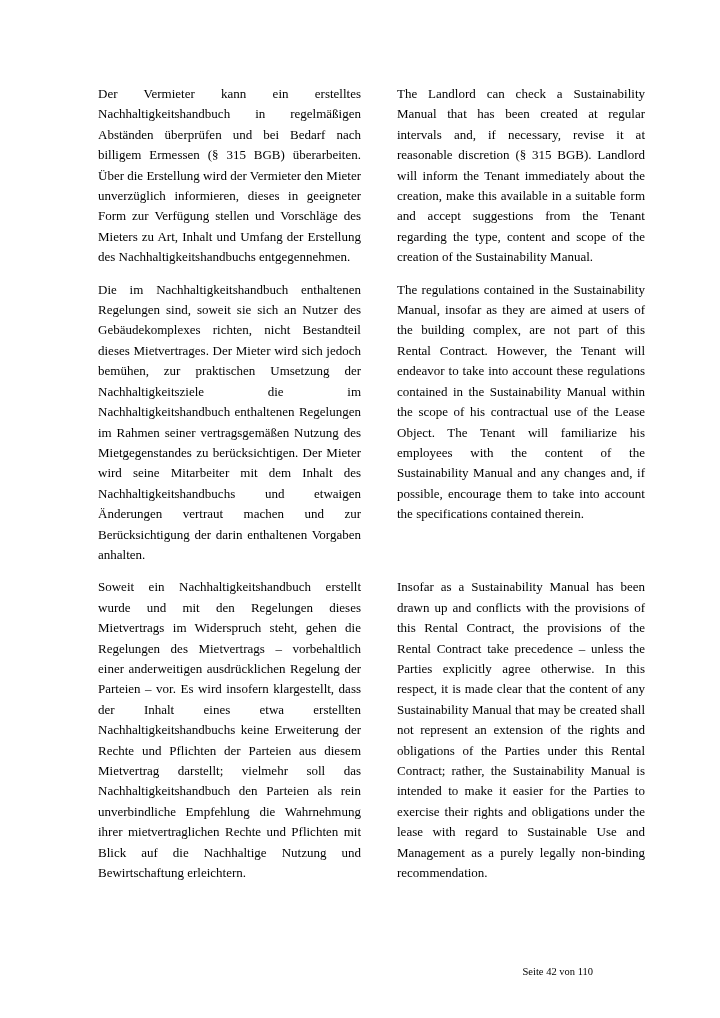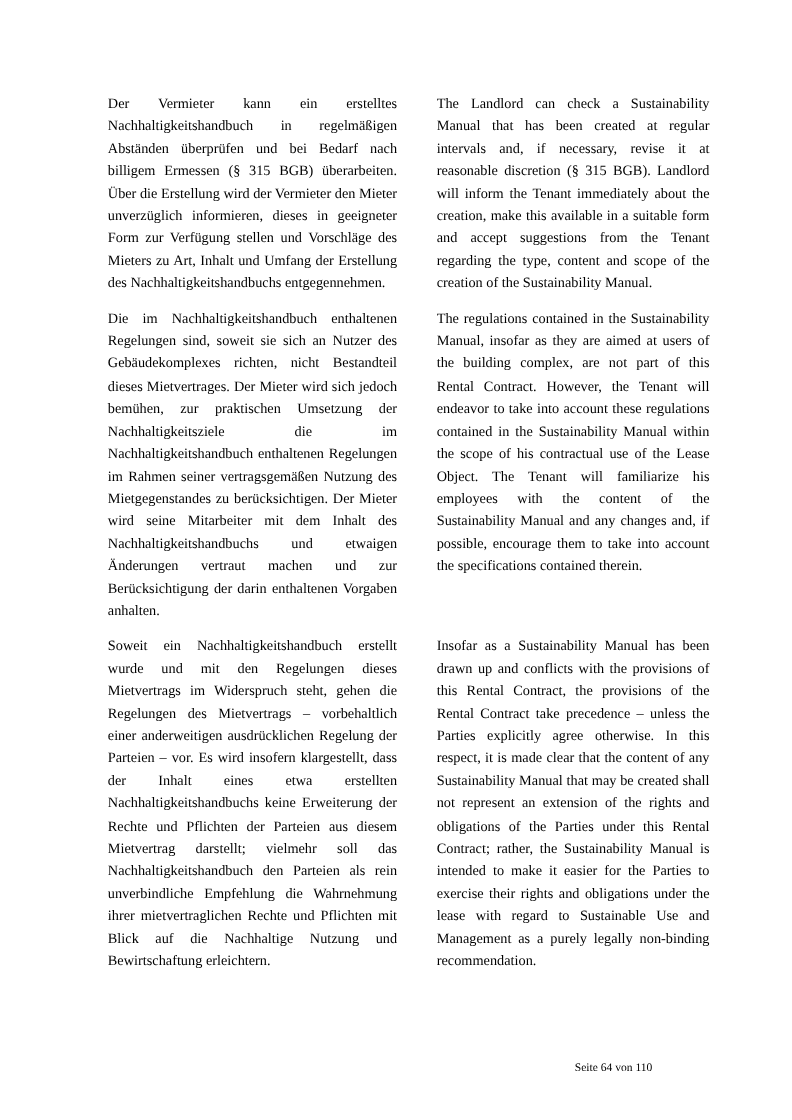--- a/index.html
+++ b/index.html
@@ -69,14 +69,14 @@
       <div class="cell en" lang="en">The regulations contained in the Sustainability Manual, insofar as they are aimed at users of the building complex, are not part of this Rental Contract. However, the Tenant will endeavor to take into account these regulations contained in the Sustainability Manual within the scope of his contractual use of the Lease Object. The Tenant will familiarize his employees with the content of the Sustainability Manual and any changes and, if possible, encourage them to take into account the specifications contained therein.</div>
     </div>
 
     <div class="row">
       <div class="cell de" lang="de">Soweit ein Nachhaltigkeitshandbuch erstellt wurde und mit den Regelungen dieses Mietvertrags im Widerspruch steht, gehen die Regelungen des Mietvertrags – vorbehaltlich einer anderweitigen ausdrücklichen Regelung der Parteien – vor. Es wird insofern klargestellt, dass der Inhalt eines etwa erstellten Nachhaltigkeitshandbuchs keine Erweiterung der Rechte und Pflichten der Parteien aus diesem Mietvertrag darstellt; vielmehr soll das Nachhaltigkeitshandbuch den Parteien als rein unverbindliche Empfehlung die Wahrnehmung ihrer mietvertraglichen Rechte und Pflichten mit Blick auf die Nachhaltige Nutzung und Bewirtschaftung erleichtern.</div>
       <div class="cell en" lang="en">Insofar as a Sustainability Manual has been drawn up and conflicts with the provisions of this Rental Contract, the provisions of the Rental Contract take precedence – unless the Parties explicitly agree otherwise. In this respect, it is made clear that the content of any Sustainability Manual that may be created shall not represent an extension of the rights and obligations of the Parties under this Rental Contract; rather, the Sustainability Manual is intended to make it easier for the Parties to exercise their rights and obligations under the lease with regard to Sustainable Use and Management as a purely legally non-binding recommendation.</div>
     </div>
 
   </div>
 
-  <div class="footer">Seite 64 von 110</div>
+  <div class="footer">Seite 42 von 110</div>
 </div>
 
 </body></html>

